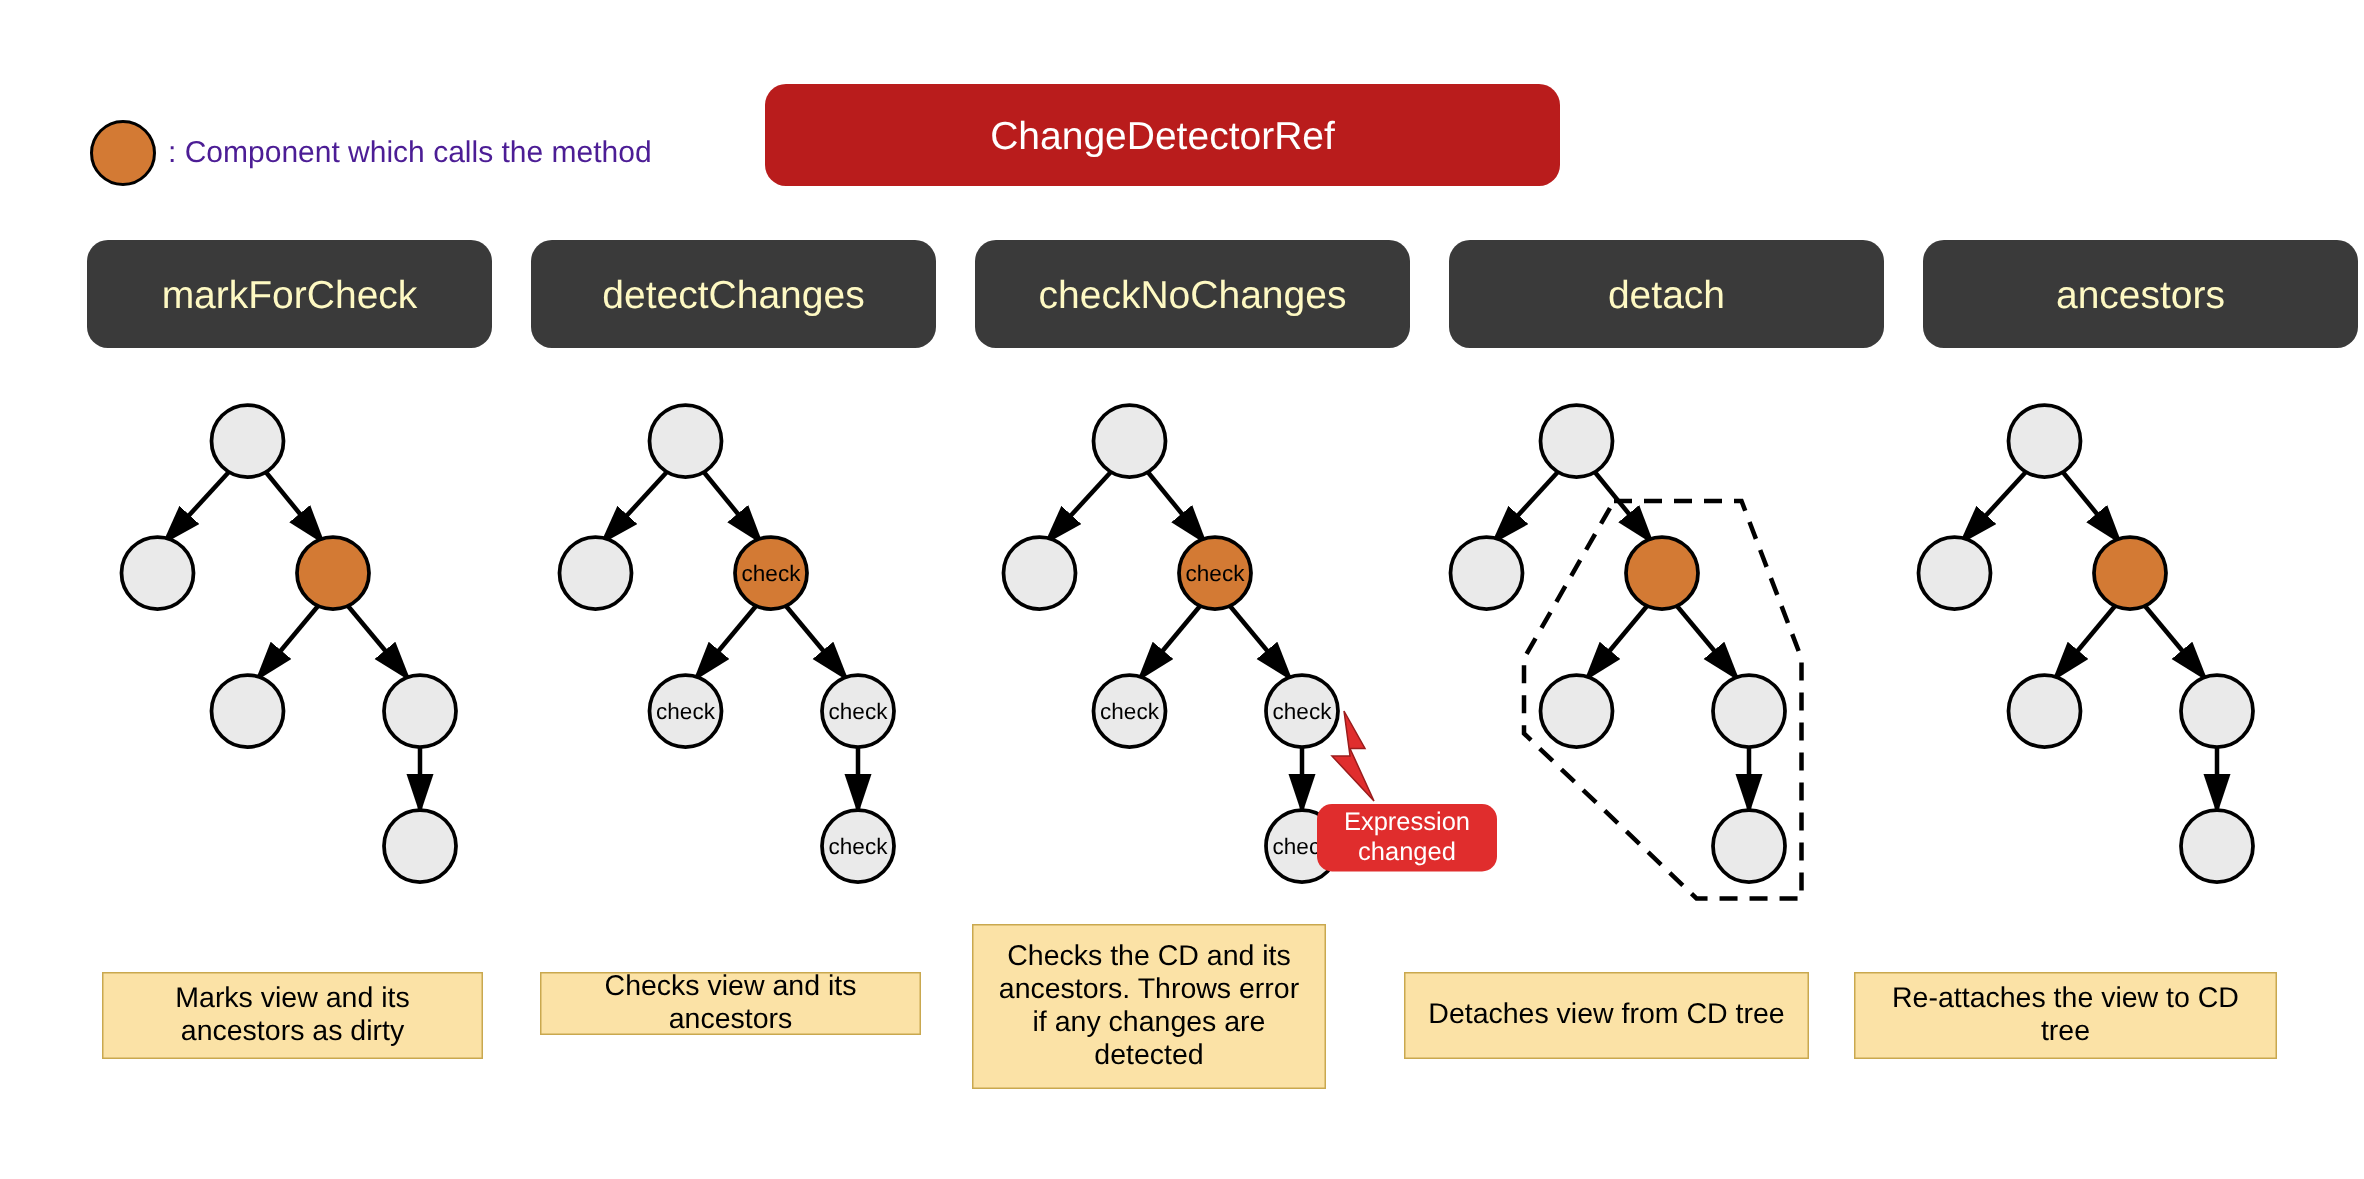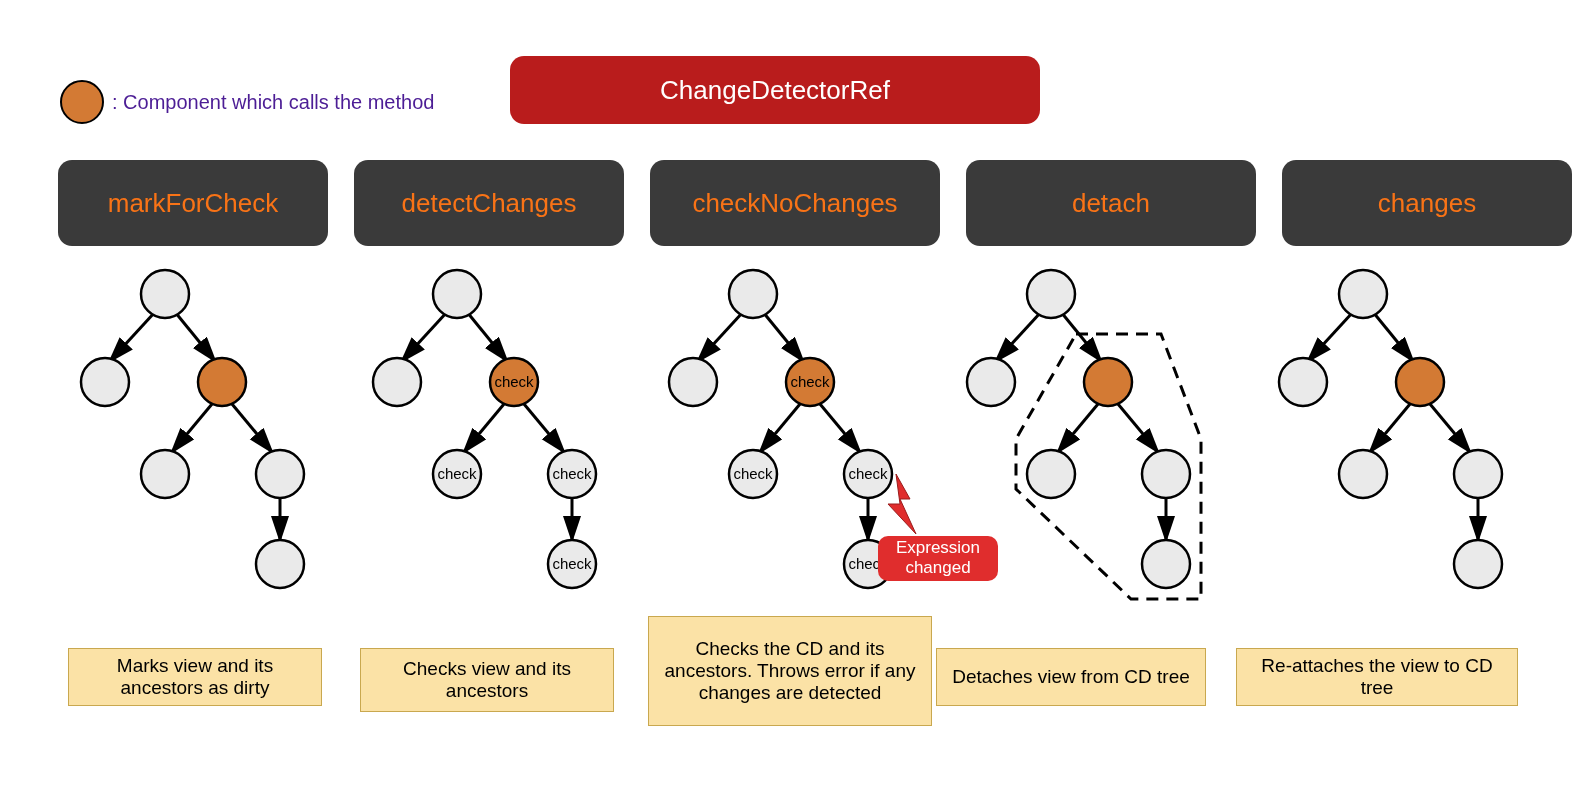--- a/index.html
+++ b/index.html
@@ -36,24 +36,24 @@
     display: flex; align-items: center; justify-content: center;
   }
   .method-row {
     position: absolute;
     top: 160px; left: 58px;
     display: flex;
     gap: 26px;
   }
   .method-box {
     background: #3a3a3a;
-    color: #f97316;
+    color: #fef9c3;
     font-size: 26px;
     border-radius: 14px;
-    height: 86px;
+    height: 72px;
     display: flex; align-items: center; justify-content: center;
   }
   .method-box.mb0 { width: 270px; }
   .method-box.mb1 { width: 270px; }
   .method-box.mb2 { width: 290px; }
   .method-box.mb3 { width: 290px; }
   .method-box.mb4 { width: 290px; }
 
   .tree-area {
     position: absolute;
@@ -102,21 +102,21 @@
   <div class="method-box mb1">
     <span>detectChanges</span>
   </div>
   <div class="method-box mb2">
     <span>checkNoChanges</span>
   </div>
   <div class="method-box mb3">
     <span>detach</span>
   </div>
   <div class="method-box mb4">
-    <span>changes</span>
+    <span>ancestors</span>
   </div>
 </div>
 
 <div class="tree-area">
 
   <svg class="tree-svg" style="left:60px;top:0" width="270" height="330" viewBox="0 0 270 330">
     <defs>
       <marker id="arrow1" markerWidth="10" markerHeight="10" refX="8" refY="3" orient="auto">
         <path d="M0,0 L0,6 L9,3 z" fill="#000"></path>
       </marker>
@@ -226,24 +226,24 @@
 
 </div>
 
 <div class="error-box" style="top:536px; left:878px; width:120px;">
   <span>Expression changed</span>
 </div>
 
 <div class="desc-box" style="top:648px; left:68px; width:254px; height:58px;">
   <span>Marks view and its ancestors as dirty</span>
 </div>
-<div class="desc-box" style="top:648px; left:360px; width:254px; height:64px;">
+<div class="desc-box" style="top:648px; left:360px; width:254px; height:42px;">
   <span>Checks view and its ancestors</span>
 </div>
-<div class="desc-box" style="top:616px; left:648px; width:284px; height:110px;">
+<div class="desc-box" style="top:616px; left:648px; width:236px; height:110px;">
   <span>Checks the CD and its ancestors. Throws error if any changes are detected</span>
 </div>
 <div class="desc-box" style="top:648px; left:936px; width:270px; height:58px;">
   <span>Detaches view from CD tree</span>
 </div>
 <div class="desc-box" style="top:648px; left:1236px; width:282px; height:58px;">
   <span>Re-attaches the view to CD tree</span>
 </div>
 
 </body></html>

